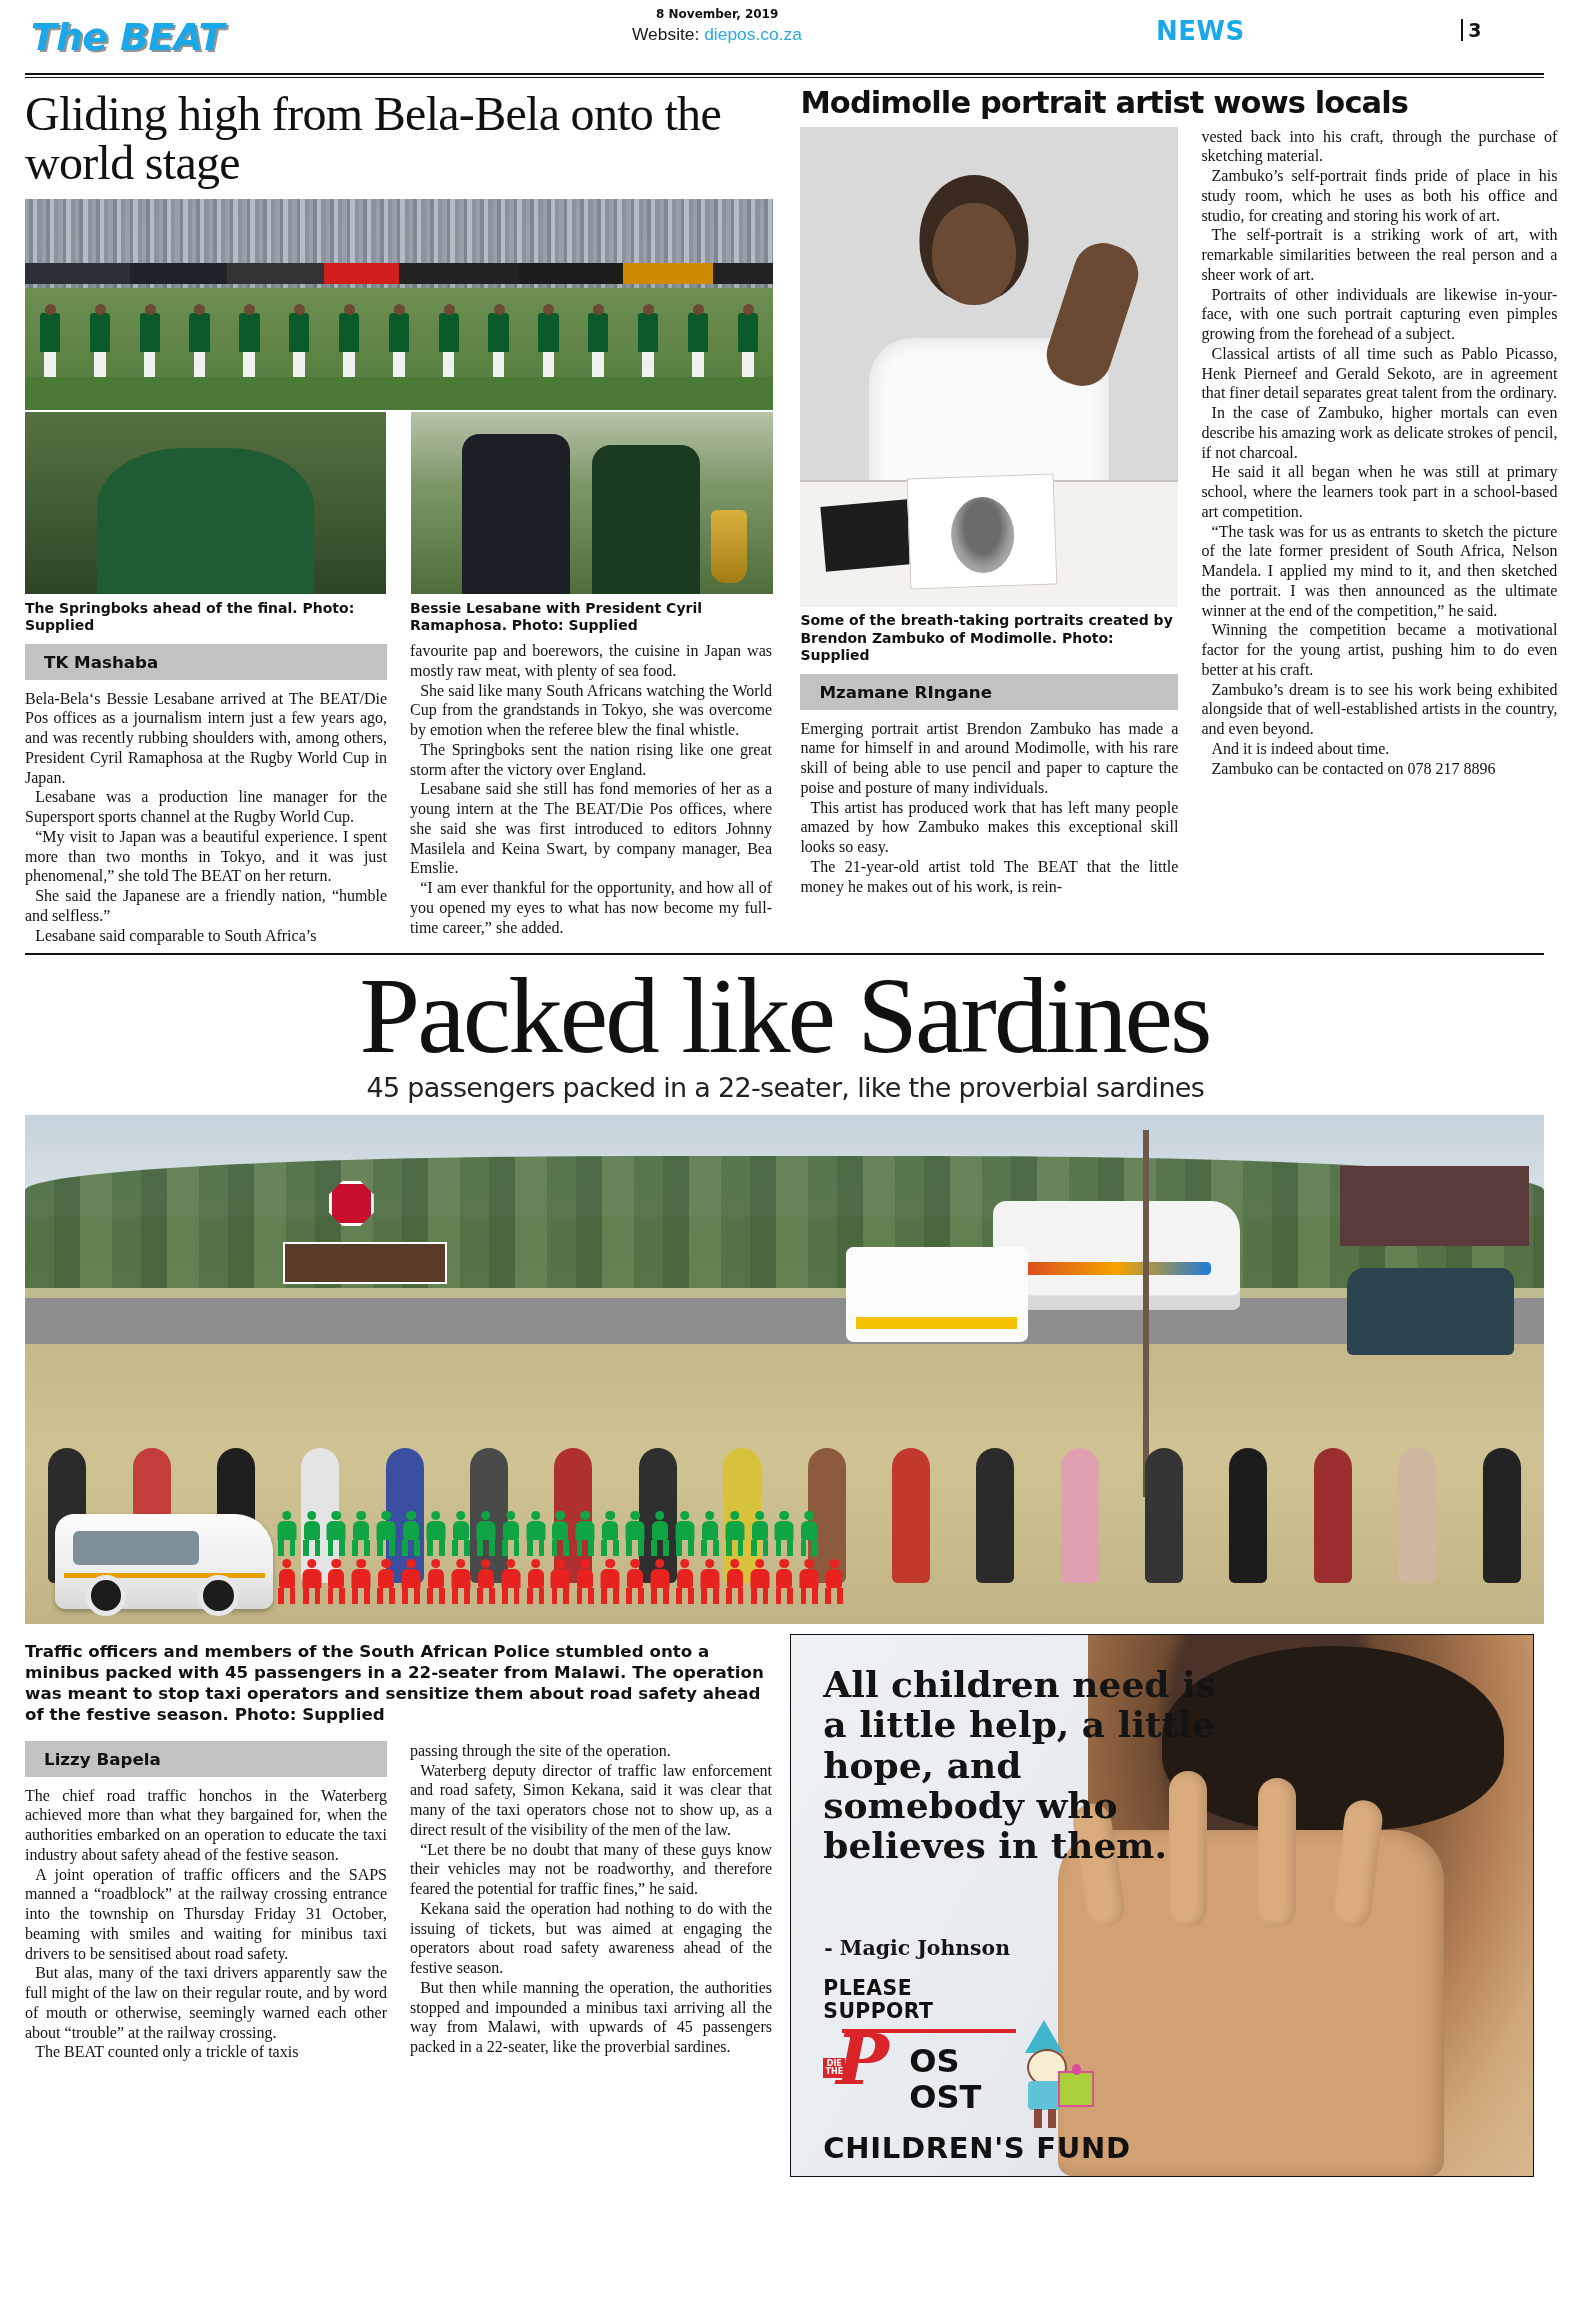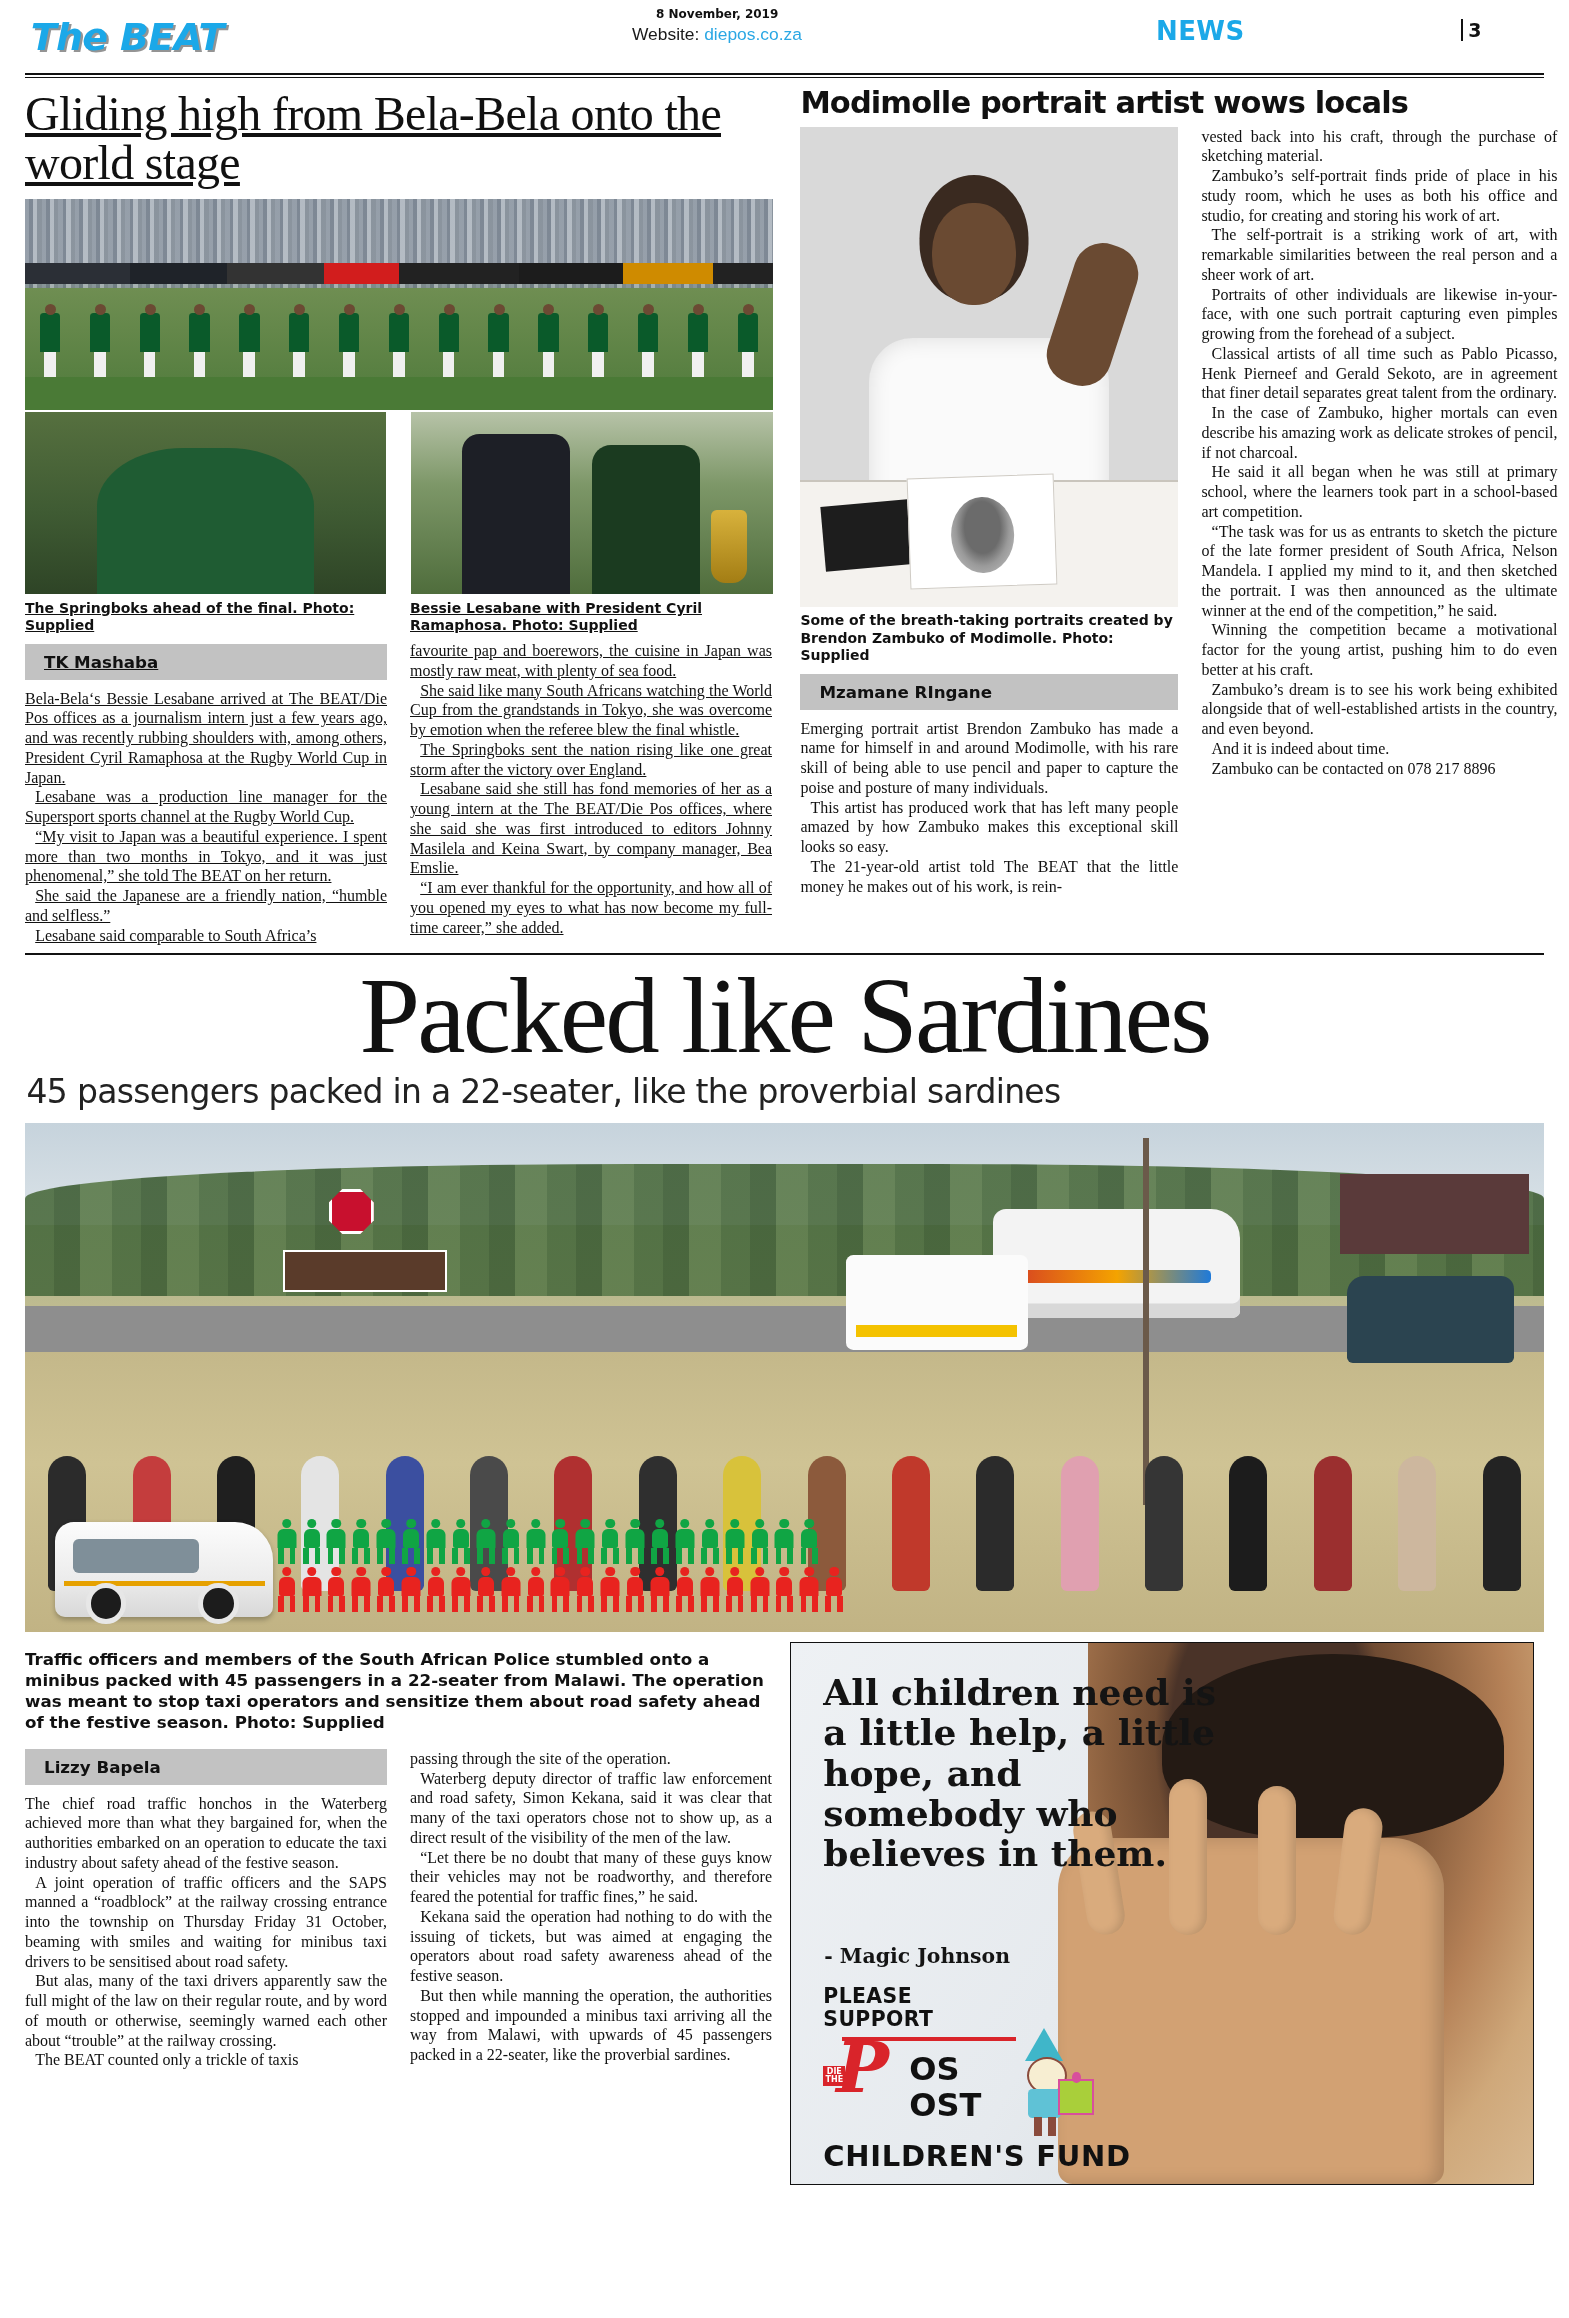--- a/index.html
+++ b/index.html
@@ -29,21 +29,21 @@
   .mast-web .url{color:#2aa7e4;}
   .mast-news{position:absolute;left:1131px;top:16px;font-family:"DejaVu Sans", sans-serif;font-weight:bold;font-size:26px;color:#1BA8E8;letter-spacing:0.4px;}
   .mast-page{position:absolute;left:1436px;top:19px;font-family:"DejaVu Sans", sans-serif;font-weight:bold;font-size:19px;color:#111;}
   .mast-page .bar{display:inline-block;width:2.2px;height:22px;background:#111;vertical-align:-3.6px;margin-right:5.1px;}
 
   .rule-thick{border-top:2.9px solid #111;border-bottom:1.5px solid #111;height:2.2px;margin:0 0 0 0;}
   .rule-mid{border-top:2.2px solid #111;height:0;margin:7.3px 0 5.8px 0;}
 
   
   .top-wrap{display:flex;margin-top:8.7px;}
-  .left-art{width:758px;position:relative;padding-right:10.2px;box-sizing:border-box;text-decoration:underline;}
+  .left-art{width:758px;position:relative;padding-right:10.2px;box-sizing:border-box;}
   .vdiv{width:1.5px;background:#111;margin:0 8.7px;align-self:stretch;}
   .right-art{width:758px;position:relative;box-sizing:border-box;}
 
   h1.hl-serif{
     font-family:"Liberation Serif", serif;
     font-size:48px;line-height:1.02;font-weight:normal;margin:2.9px 0 11.6px 0;
     letter-spacing:-0.7px;
   }
   h2.hl-sans{
     font-family:"DejaVu Sans", sans-serif;
@@ -121,22 +121,22 @@
   .artist .sketch .pf{position:absolute;left:50%;top:18%;width:63px;height:76px;background:radial-gradient(ellipse at 50% 40%,#6b6b6b 0 40%,#9a9a9a 60%,#c9c9c9 100%);border-radius:50%;transform:translateX(-50%);}
   .artist .board{position:absolute;left:6%;bottom:8%;width:87px;height:65px;background:#1d1d1d;transform:rotate(-5deg);}
 
   
   .mega{margin-top:7.3px;}
   h1.mega-hl{
     font-family:"Liberation Serif", serif;
     font-size:109px;line-height:.92;font-weight:normal;margin:11.6px 0 0 0;letter-spacing:-2.9px;text-align:center;
   }
   .mega-sub{
-    font-family:"DejaVu Sans", sans-serif;font-weight:normal;font-size:33px;
-    letter-spacing:-0.7px;margin:5.8px 0 11.6px 1.5px;color:#222;
+    font-family:"DejaVu Sans", sans-serif;font-weight:normal;font-size:27px;
+    letter-spacing:-0.7px;margin:5.8px 0 11.6px 1.5px;color:#222;text-align:center;
   }
 
   .bigphoto{
     width:100%;height:509px;position:relative;overflow:hidden;
     background:linear-gradient(180deg,#b9c6cf 0%,#9fb089 18%,#c9bf92 42%,#cfc396 70%,#c6b98c 100%);
   }
   .bigphoto .sky{position:absolute;left:0;top:0;width:100%;height:20%;background:linear-gradient(180deg,#c6d3dc,#dbe3e8);}
   .bigphoto .trees{position:absolute;left:0;top:8%;width:100%;height:26%;
     background:repeating-linear-gradient(90deg,#4b6b3e 0 29px,#3f5e35 29px 55px,#5b7a4a 55px 87px);opacity:.9;border-radius:40% 40% 0 0 / 26% 26% 0 0;}
   .bigphoto .road{position:absolute;left:0;top:36%;width:100%;height:9%;background:#8e8e8e;}

